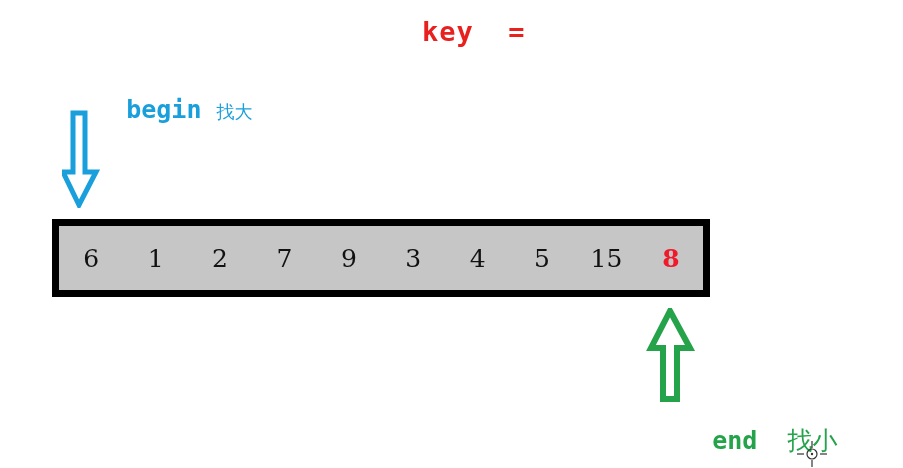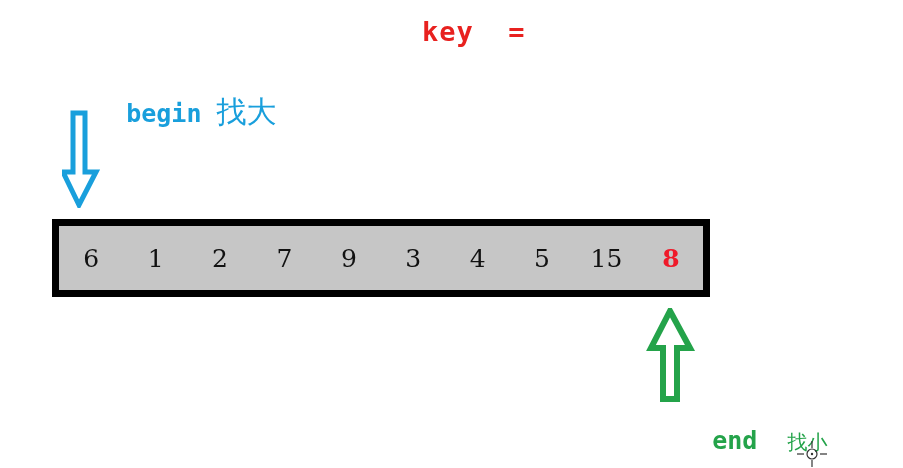--- a/index.html
+++ b/index.html
@@ -44,39 +44,39 @@
     top: 72px;
     font-family: "DejaVu Sans Mono", monospace;
     font-size: 25px;
     font-weight: bold;
     color: #199fdc;
     white-space: pre;
     line-height: 1;
   }
   .begin-label .cn {
     font-family: "DejaVu Sans", sans-serif;
-    font-size: 30px;
+    font-size: 18px;
     font-weight: normal;
   }
 
   
   .end-label {
     position: absolute;
     left: 652px;
     top: 403px;
     font-family: "DejaVu Sans Mono", monospace;
     font-size: 25px;
     font-weight: bold;
     color: #24a34a;
     white-space: pre;
     line-height: 1;
   }
   .end-label .cn {
     font-family: "DejaVu Sans", sans-serif;
-    font-size: 20px;
+    font-size: 25px;
     font-weight: normal;
   }
 
   
   .arrow-begin {
     position: absolute;
     left: 62px;
     top: 110px;
     width: 44px;
     height: 98px;

